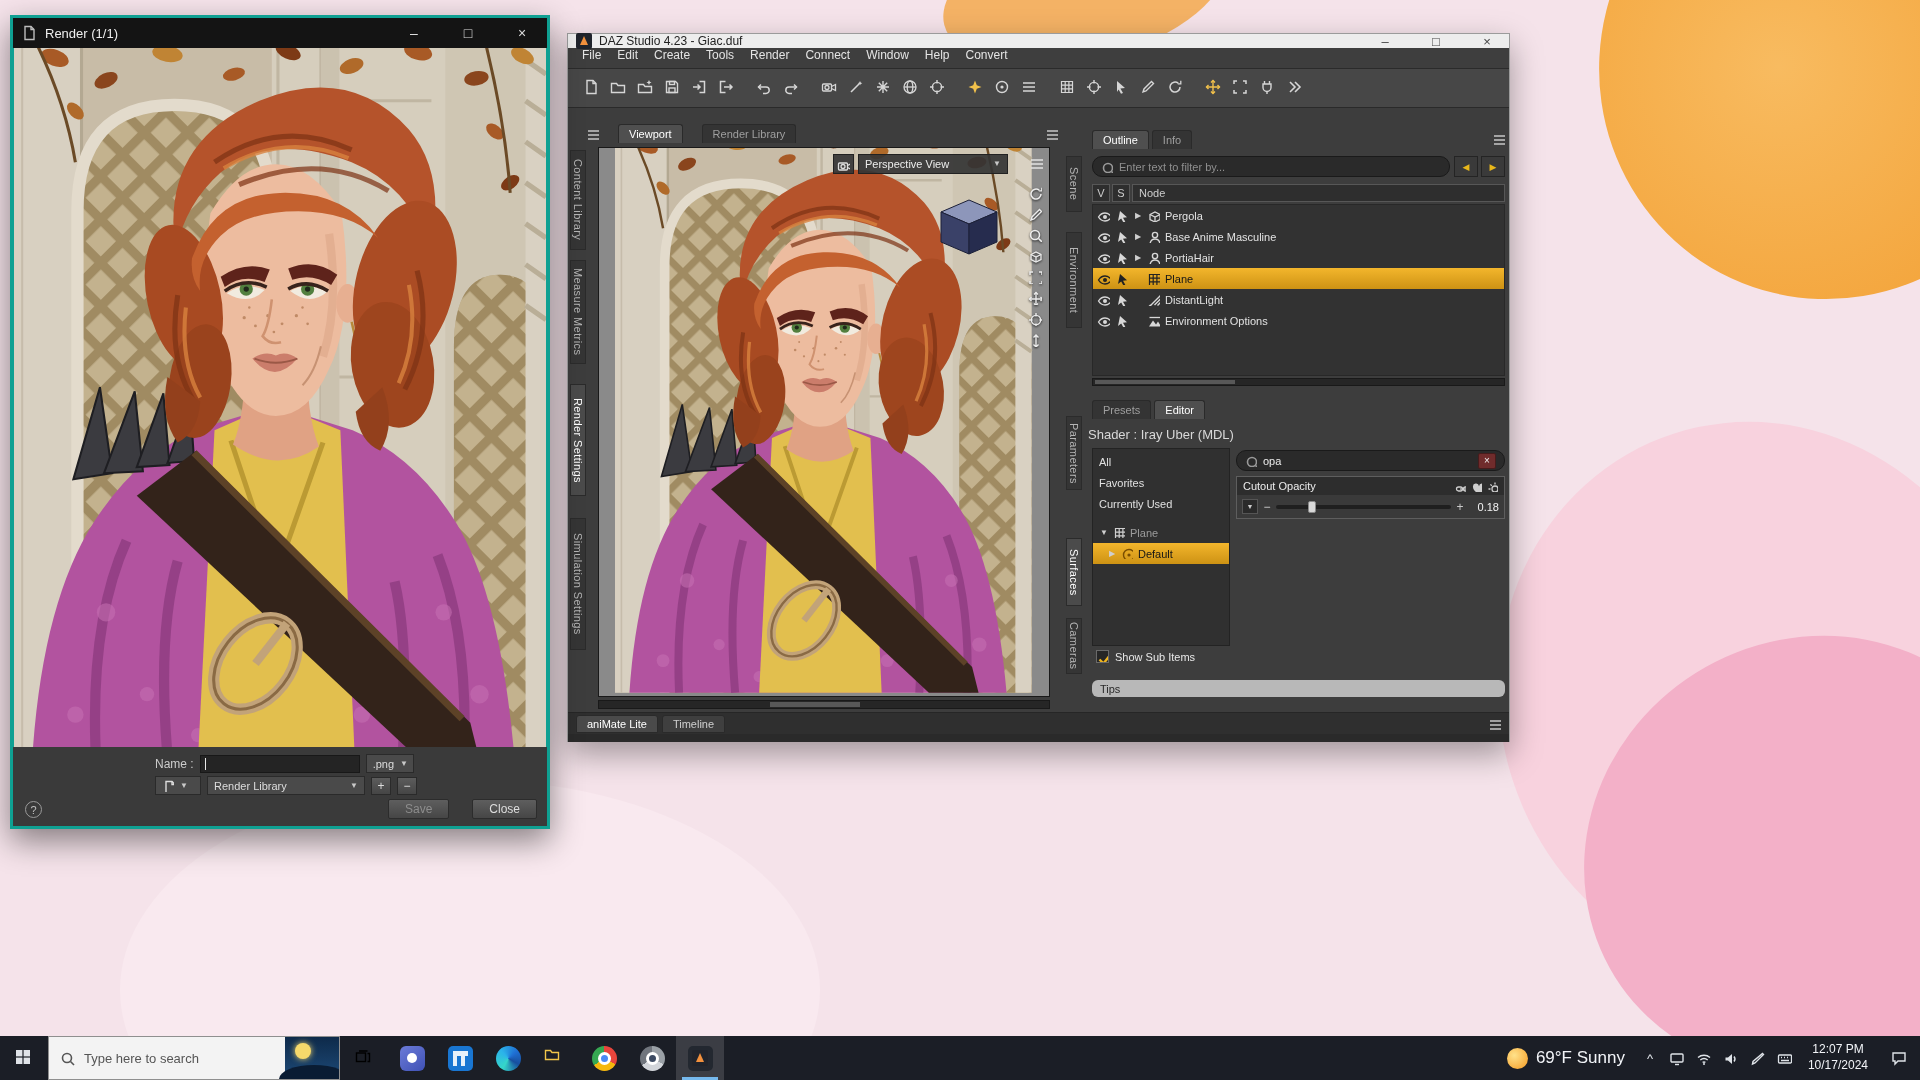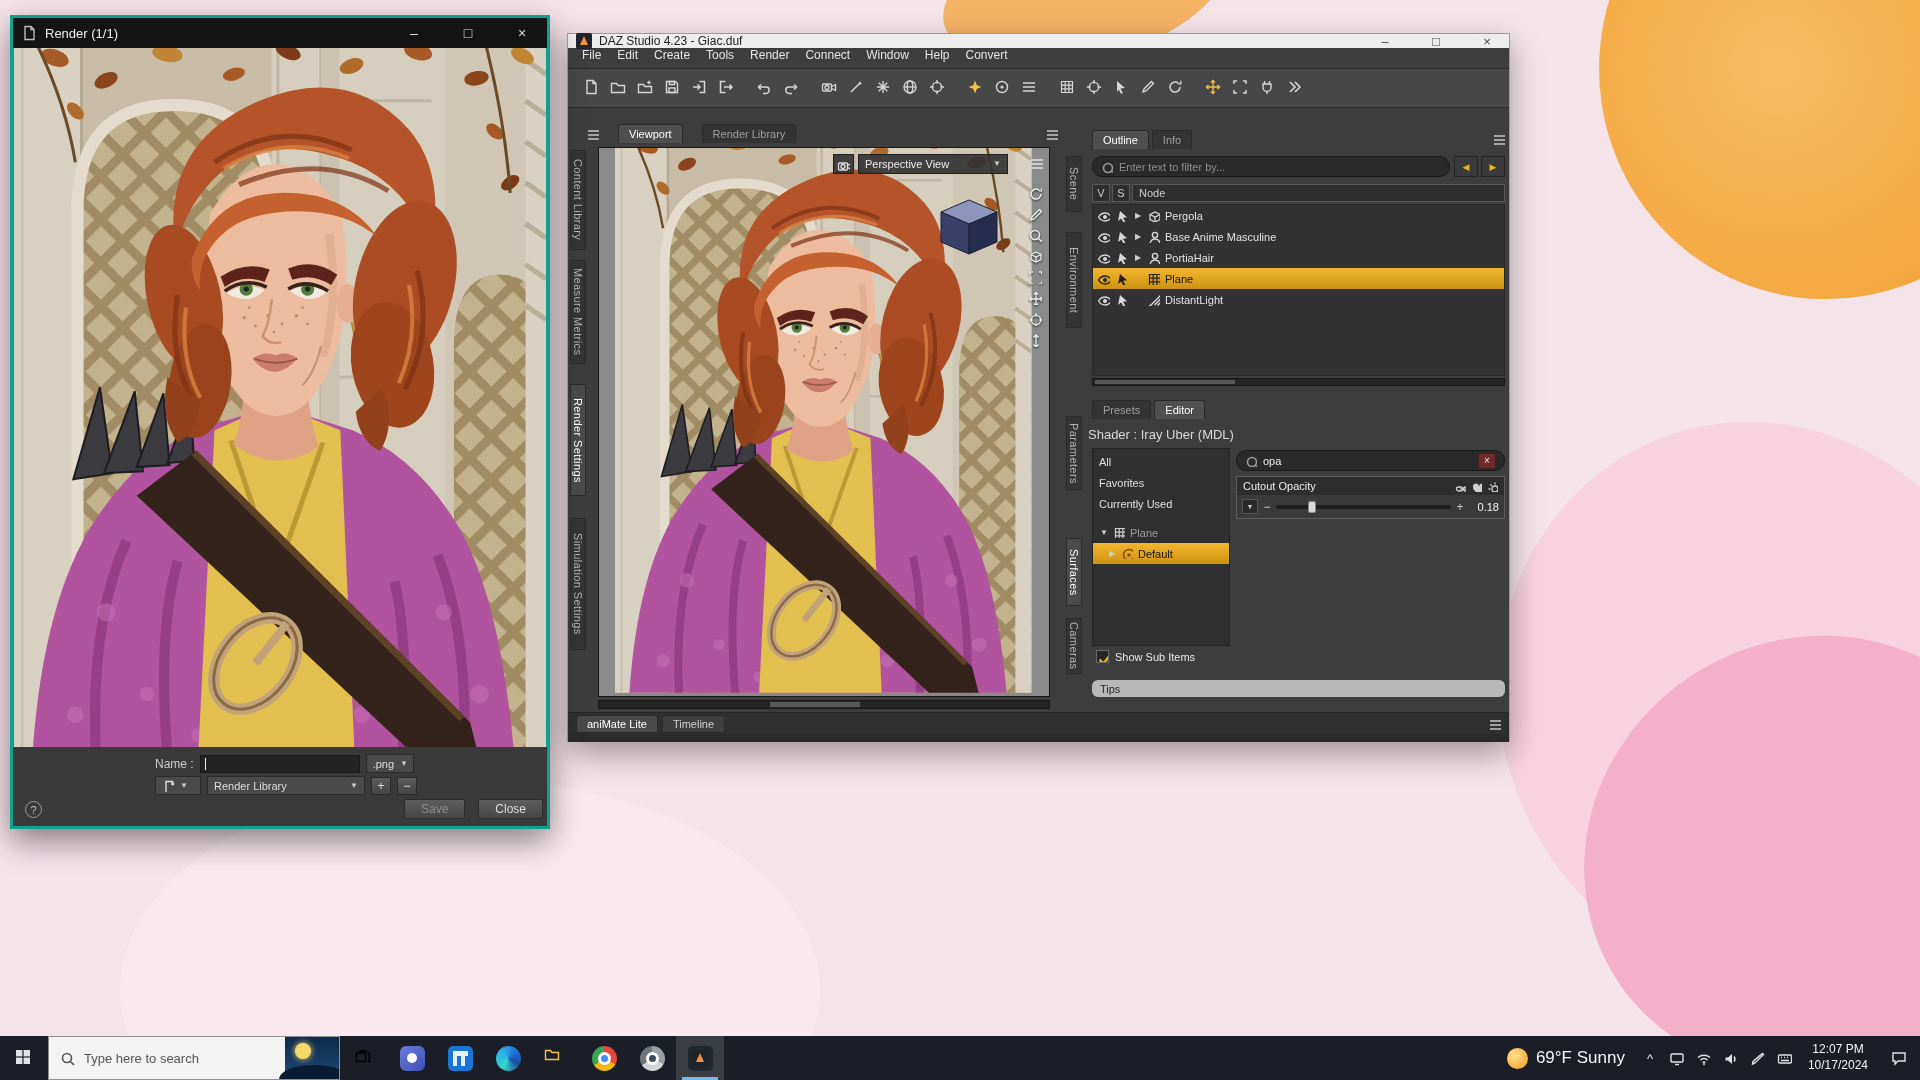--- a/index.html
+++ b/index.html
@@ -16,21 +16,21 @@
 .rwin-ctl{flex:0 0 79px;background:#3a3a3a;position:relative;color:#ccc;font-size:12px;padding-top:4px}
 .rrow{display:flex;align-items:center;gap:6px;margin:3px 0 0 142px}
 .fld{background:#242424;border:1px solid #181818;height:18px;display:flex;align-items:center;padding:0 4px}
 .caretbar{width:1px;height:12px;background:#e8e8e8}
 .dd{background:#4a4a4a;border:1px solid #2a2a2a;display:flex;align-items:center;gap:6px;padding:0 6px;height:19px;font-size:11px;color:#ddd}
 .caret{font-size:8px;color:#c8c8c8;line-height:1}
 .sqbtn{width:20px;height:18px;background:linear-gradient(#5c5c5c,#454545);border:1px solid #2a2a2a;color:#ddd;font-size:12px;display:flex;align-items:center;justify-content:center}
 .btn{background:linear-gradient(#5e5e5e,#464646);border:1px solid #2c2c2c;color:#ddd;height:20px;padding:0 16px;font-size:12px;border-radius:2px}
 .btn.dis{color:#8d8d8d}
 .helpc{position:absolute;left:12px;bottom:8px;width:17px;height:17px;border:1px solid #9a9a9a;border-radius:50%;color:#c0c0c0;font-size:11px;display:flex;align-items:center;justify-content:center;background:none}
-.rsave{position:absolute;right:4px;bottom:7px;display:flex;gap:13px}
+.rsave{position:absolute;right:10px;bottom:7px;display:flex;gap:23px}
 
 .dwin{position:absolute;left:567px;top:33px;width:943px;height:709px;background:#3d3d3d;border:1px solid #9b9b9b;box-shadow:0 12px 30px rgba(0,0,0,.35)}
 .dtitle{height:14px;background:#ededed;display:flex;align-items:center;gap:7px;padding-left:8px;font-size:12px;color:#222}
 .dtitle .sp{flex:1}
 .dtbtn{width:44px;height:26px;display:flex;align-items:center;justify-content:center;color:#444;font-size:13px;background:none;border:none}
 .dmenu{height:21px;background:#3e3e3e;border-bottom:1px solid #2b2b2b;display:flex;align-items:flex-start;padding-left:6px}
 .dmenu .mi{padding:0 8px;font-size:12px;color:#e4e4e4}
 .dtool{height:39px;background:#474747;border-bottom:1px solid #2a2a2a;display:flex;align-items:center;padding:0 10px}
 .tbtn{width:27px;height:28px;display:flex;align-items:center;justify-content:center;color:#d6d6d6;background:none;border:none}
 .tbtn svg{width:18px;height:18px}
@@ -831,20 +831,39 @@
               </svg>
             </span>
           <span class="exp"></span>
           <span class="ci">
               <svg class="i">
                 <use href="#s-light"></use>
               </svg>
             </span>
           <span>DistantLight</span>
         </div>
+        <div class="trow">
+          <span class="ci">
+              <svg class="i">
+                <use href="#s-eye"></use>
+              </svg>
+            </span>
+          <span class="ci">
+              <svg class="i">
+                <use href="#s-cursor"></use>
+              </svg>
+            </span>
+          <span class="exp"></span>
+          <span class="ci">
+              <svg class="i">
+                <use href="#s-mount"></use>
+              </svg>
+            </span>
+          <span>Environment Options</span>
+        </div>
       </div>
       <div class="oscroll">
           <div class="hnd"></div>
         </div>
 
       <div class="stabs">
         <span class="ptab">Presets</span>
         <span class="ptab act">Editor</span>
       </div>
       <div class="shaderlbl">Shader :  Iray Uber (MDL)</div>

